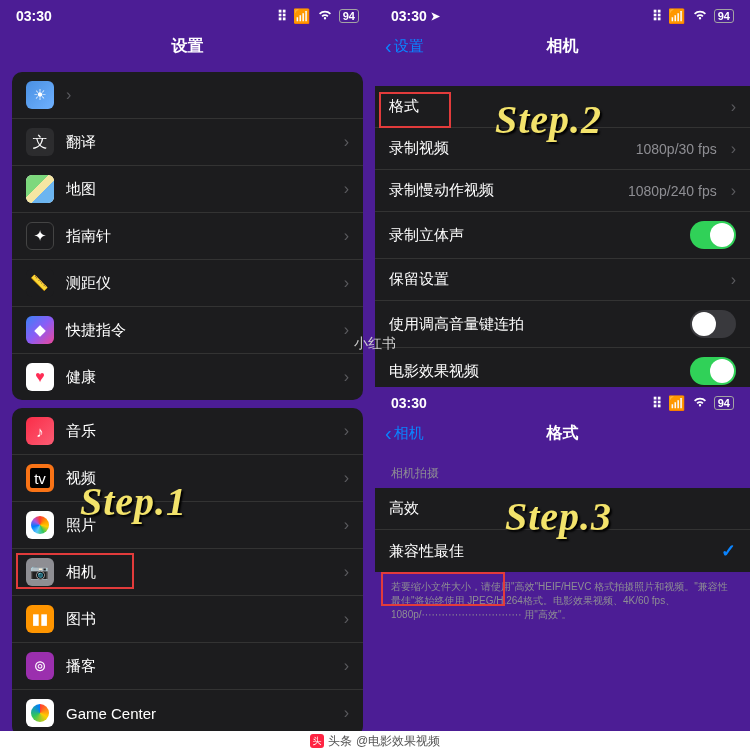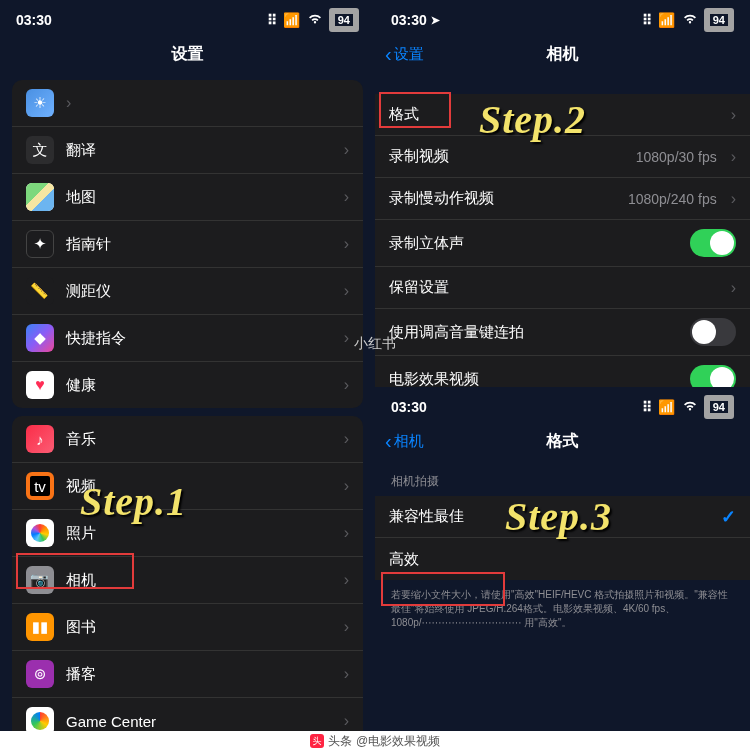--- a/index.html
+++ b/index.html
@@ -1,22 +1,22 @@
 <!DOCTYPE html>
 <html><head>
 <meta charset="utf-8">
 <style>
   * { margin: 0; padding: 0; box-sizing: border-box; }
   html, body { width: 750px; height: 751px; background: #000; font-family: -apple-system, "Helvetica Neue", Arial, sans-serif; color: #fff; overflow: hidden; }
   .grid { display: grid; grid-template-columns: 1fr 1fr; grid-template-rows: 53% 47%; width: 750px; height: 731px; position: relative; }
-  .panel { position: relative; background: #0f172a; overflow: hidden; }
+  .panel { position: relative; background: #4c1d95; overflow: hidden; }
   .status-bar { display: flex; justify-content: space-between; align-items: center; padding: 8px 16px 4px; font-size: 14px; font-weight: 600; }
   .status-left { display: flex; align-items: center; gap: 4px; }
   .status-right { display: flex; align-items: center; gap: 6px; }
-  .batt { border: 6px solid #a3a3a3; border-radius: 3px; padding: 0 3px; font-size: 11px; font-weight: 700; }
+  .batt { border: 1px solid #a3a3a3; border-radius: 3px; padding: 0 3px; font-size: 11px; font-weight: 700; }
   .nav-bar { display: flex; align-items: center; justify-content: center; position: relative; height: 36px; }
   .nav-title { font-size: 16px; font-weight: 600; }
   .nav-back { position: absolute; left: 10px; color: #0a84ff; font-size: 15px; display: flex; align-items: center; gap: 2px; }
   .nav-back .chev { font-size: 20px; line-height: 1; }
   .list { background: #1c1c1e; border-radius: 10px; margin: 8px 12px; overflow: hidden; }
   .list.flush { border-radius: 0; margin: 0; }
   .row { display: flex; align-items: center; padding: 9px 14px; border-bottom: 0.5px solid #333; min-height: 42px; position: relative; }
   .row:last-child { border-bottom: none; }
   .row .icon { width: 28px; height: 28px; border-radius: 6px; margin-right: 12px; display: flex; align-items: center; justify-content: center; font-size: 15px; flex-shrink: 0; }
   .row .label { flex: 1; font-size: 15px; }
@@ -217,21 +217,21 @@
           </div>
         </div>
         <div class="row">
           <div class="label">电影效果视频</div>
           <div class="toggle on">
             <div class="knob"></div>
           </div>
         </div>
       </div>
 
-    <div class="step-label" style="left:104px;top:96px;">Step.2</div>
+    <div class="step-label" style="left:120px;top:96px;">Step.2</div>
     <div class="highlight" style="left:4px;top:92px;width:72px;height:36px;"></div>
   </div>
 
   <div class="panel" style="grid-row:2;grid-column:2;">
     <div class="status-bar">
       <div class="status-left">
           <span>03:30</span>
         </div>
       <div class="status-right">
         <span>⠿</span>
@@ -247,25 +247,25 @@
     <div class="nav-bar">
       <div class="nav-back">
         <span class="chev">‹</span>
         <span>相机</span>
       </div>
       <div class="nav-title">格式</div>
     </div>
     <div class="section-header">相机拍摄</div>
     <div class="list flush" id="fmtRows">
         <div class="row">
+          <div class="label">高效</div>
+        </div>
+        <div class="row">
           <div class="label">兼容性最佳</div>
           <div class="check">✓</div>
-        </div>
-        <div class="row">
-          <div class="label">高效</div>
         </div>
       </div>
     <div class="footnote">若要缩小文件大小，请使用"高效"HEIF/HEVC 格式拍摄照片和视频。"兼容性最佳"将始终使用 JPEG/H.264格式。电影效果视频、4K/60 fps、1080p/⋯⋯⋯⋯⋯⋯⋯⋯⋯⋯ 用"高效"。</div>
 
     <div class="step-label" style="left:130px;top:106px;">Step.3</div>
     <div class="highlight" style="left:6px;top:185px;width:124px;height:34px;"></div>
   </div>
 
   <div class="watermark-mid">小红书</div>
 </div>

